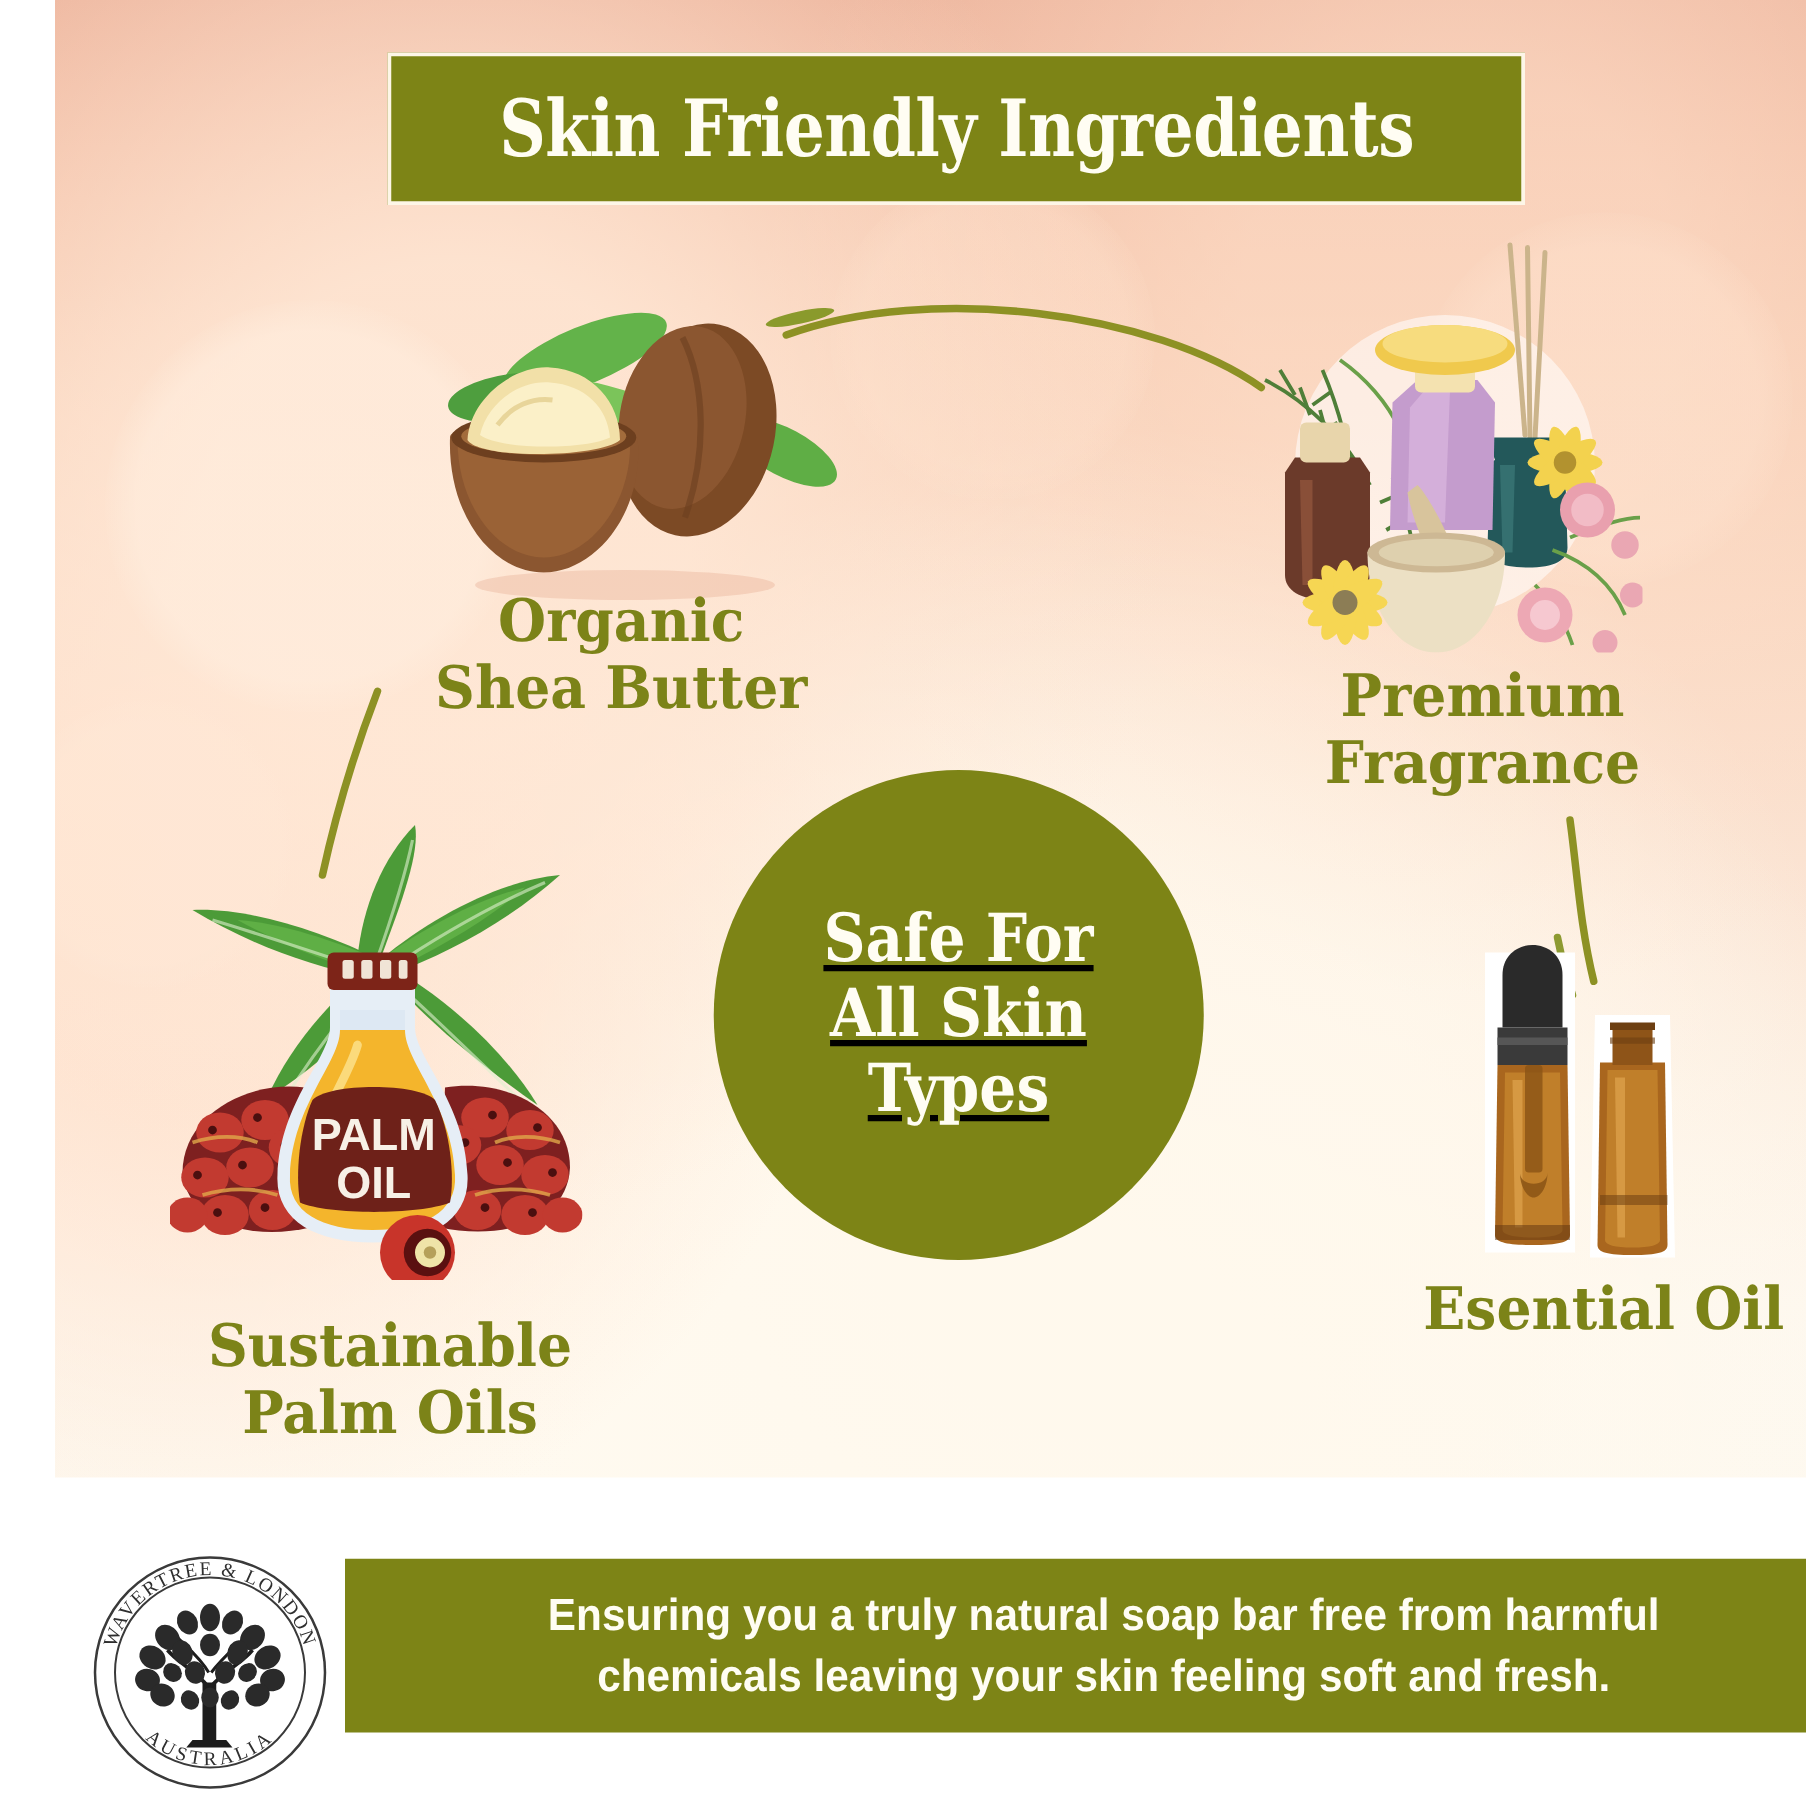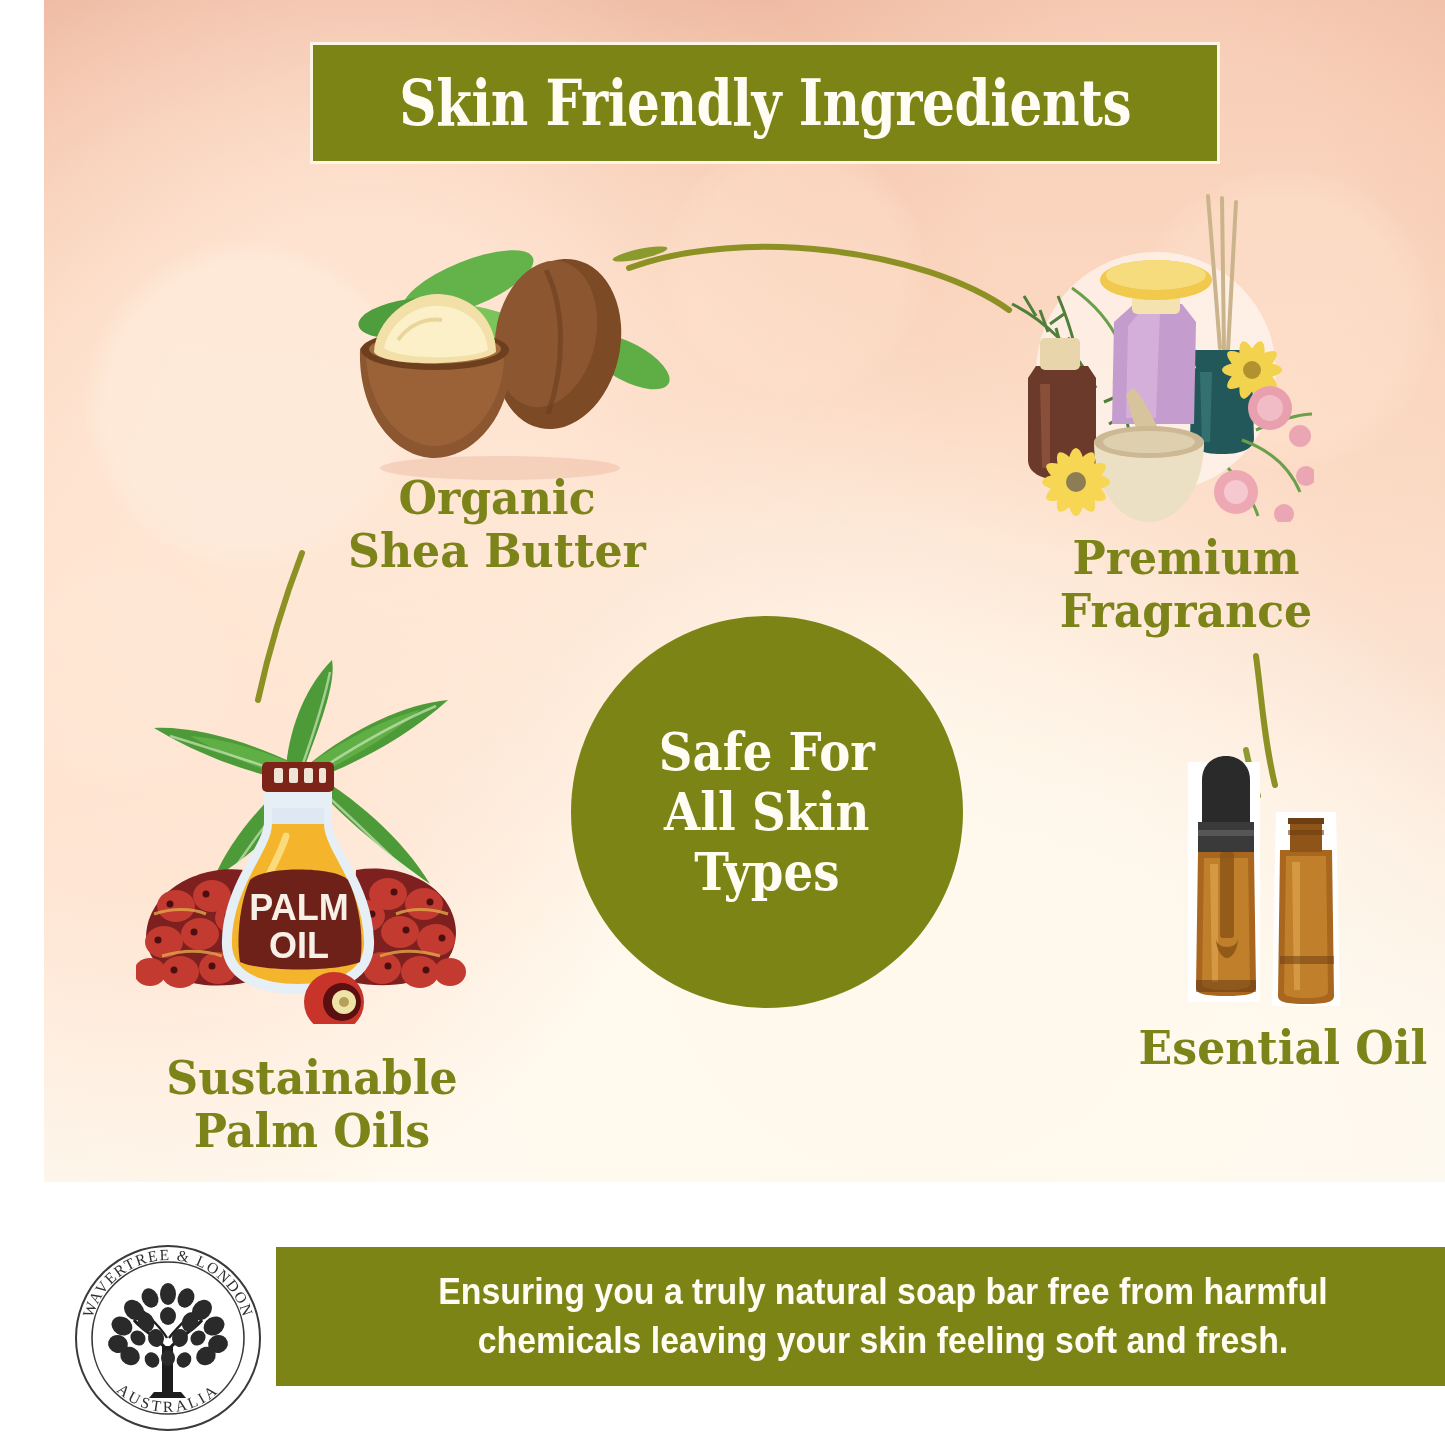--- a/index.html
+++ b/index.html
@@ -45,21 +45,21 @@
     letter-spacing:-0.5px;
     color:#fffdf3;
     transform:scaleX(.82);
     white-space:nowrap;
   }
 
   
   .center-circle{
     position:absolute;left:527px;top:616px;width:392px;height:392px;
     background:#7d8416;border-radius:50%;
-    display:flex;align-items:center;justify-content:center;
+    display:flex;align-items:center;justify-content:center;text-decoration:underline;
   }
   .center-text{
     font-family:"DejaVu Serif",serif;
     font-weight:700;font-size:53px;line-height:1.13;
     color:#fffdf3;text-align:center;
     transform:scaleX(.88);
   }
 
   
   .label{

